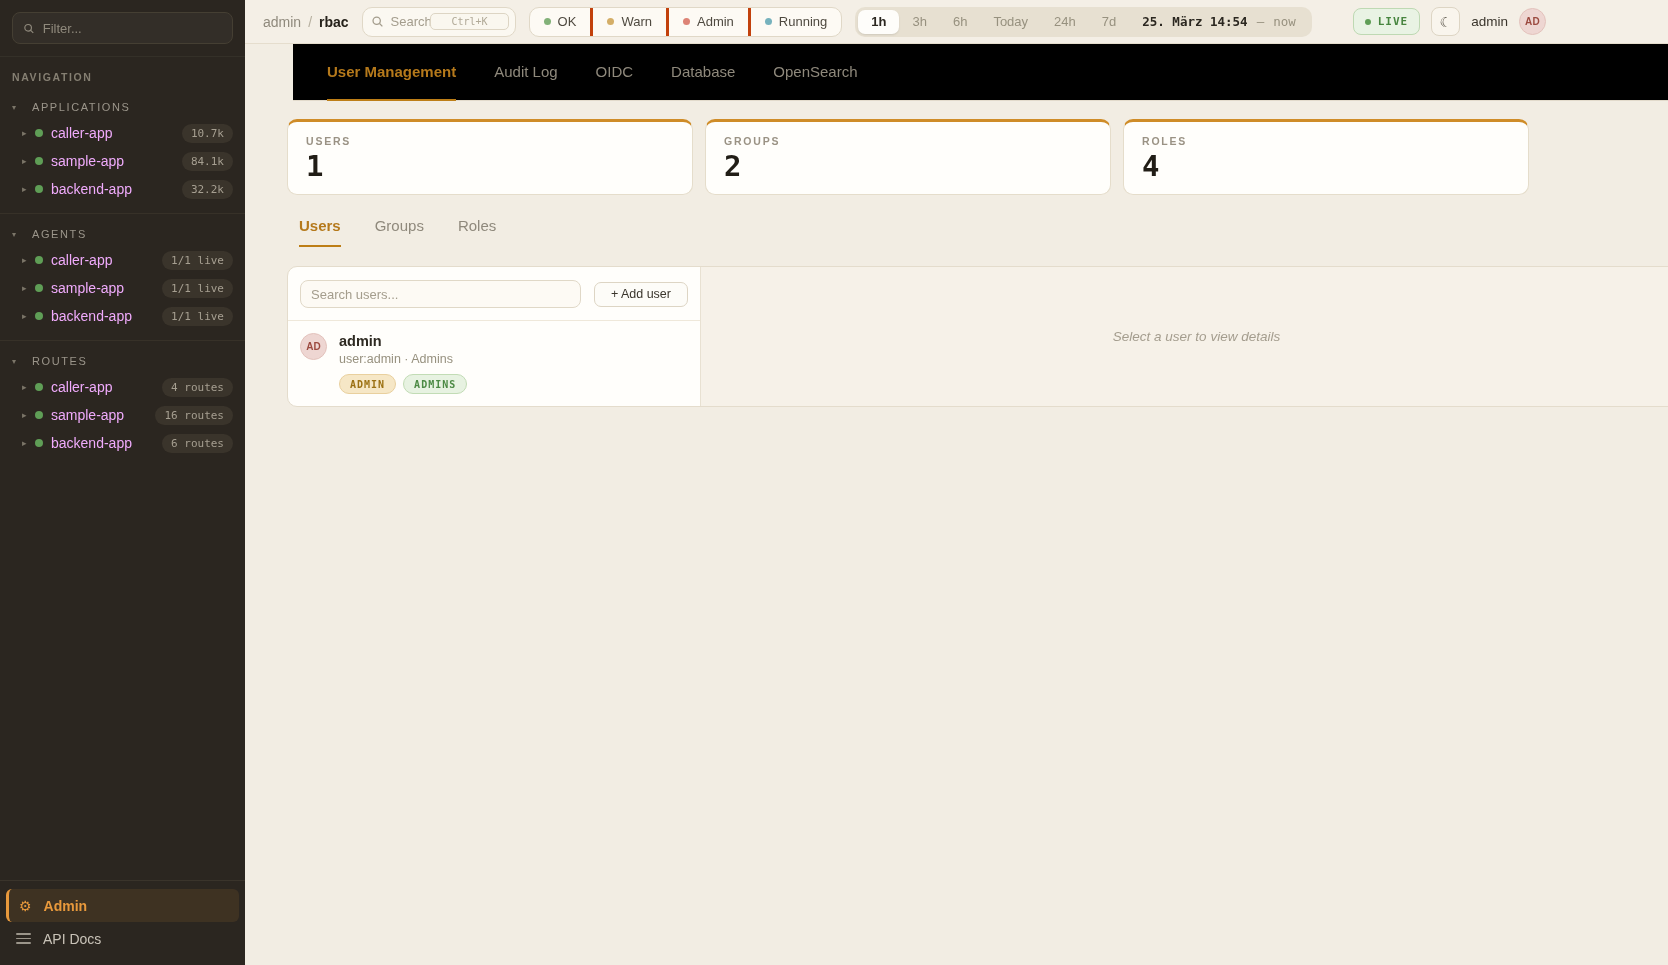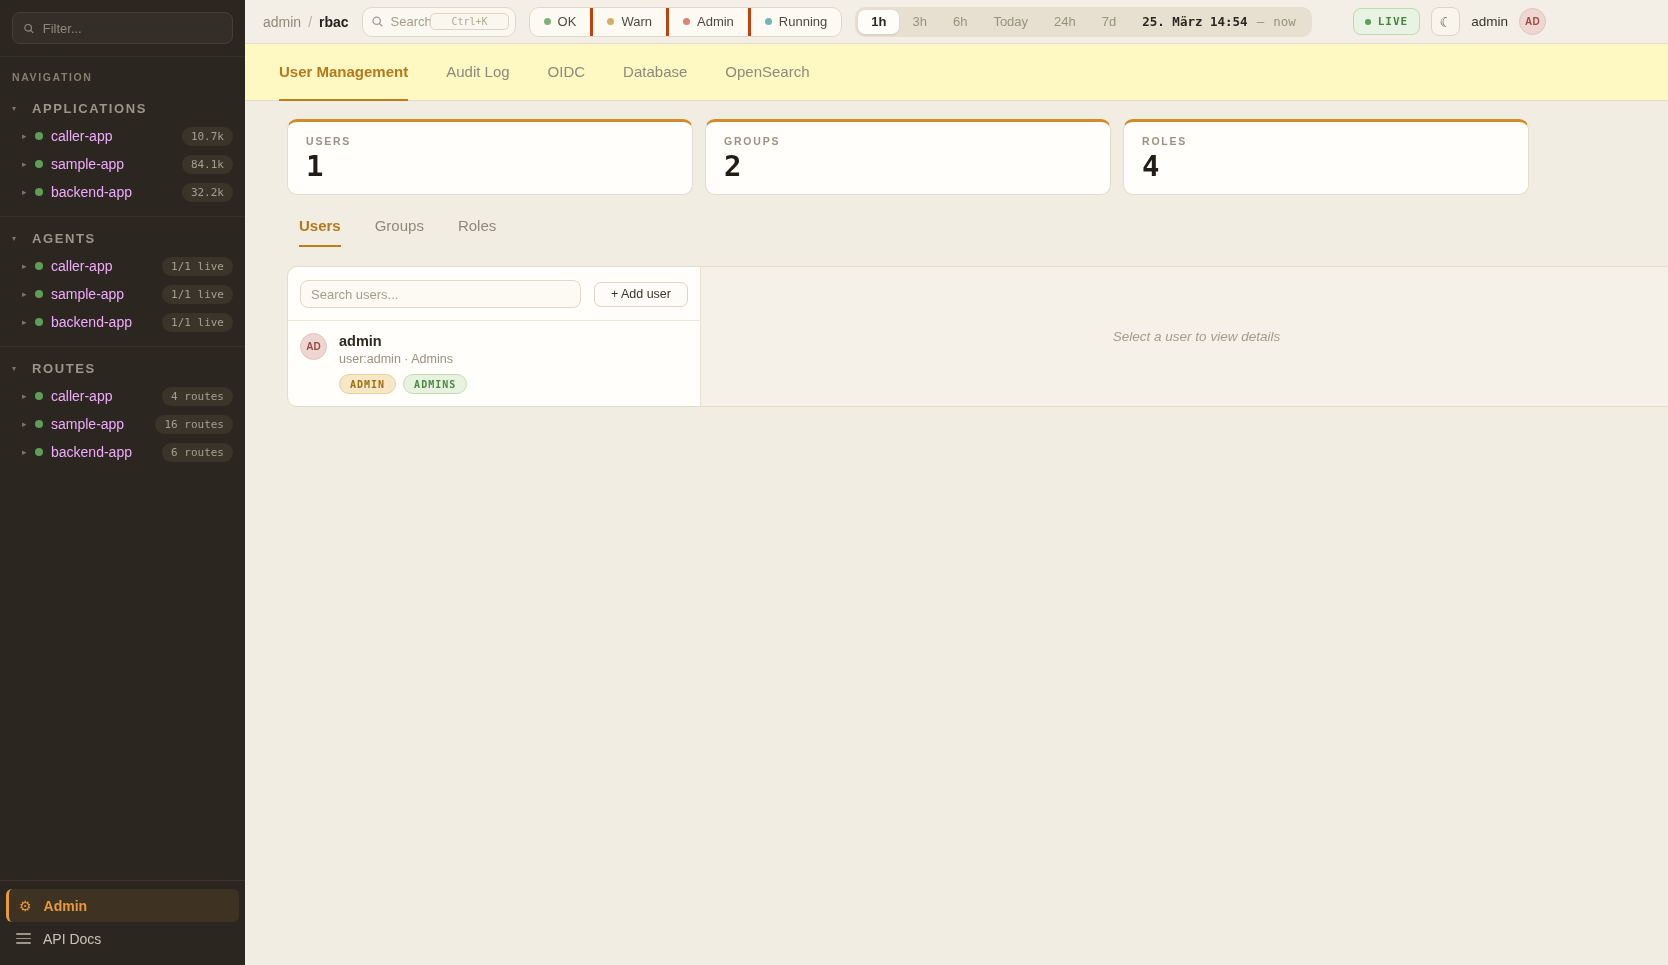--- a/index.html
+++ b/index.html
@@ -45,21 +45,21 @@
     font-weight:bold; padding:14px 12px 4px 12px;
   }
   .nav-scroll { flex:1 1 auto; overflow:hidden; }
   .nav-section { padding:8px 0 10px 0; }
   .nav-section + .nav-section { border-top:1px solid #373128; }
   .section-head {
     display:flex; align-items:center; gap:10px;
     padding:6px 12px; cursor:pointer;
   }
   .section-caret { font-size:8px; color:#7b7568; width:10px; font-family:"DejaVu Sans", sans-serif; }
-  .section-title { font-size:13px; letter-spacing:1.6px; color:#9b958a; font-weight:bold; }
+  .section-title { font-size:11px; letter-spacing:1.6px; color:#9b958a; font-weight:normal; }
   .nav-item {
     display:flex; align-items:center;
     padding:5px 12px 5px 22px; height:28px; cursor:pointer;
   }
   .item-arrow { font-size:9px; color:#7b7568; width:13px; font-family:"DejaVu Sans", sans-serif; }
   .item-dot { width:8px; height:8px; border-radius:50%; margin-right:8px; flex:none; }
   .item-name { font-size:14px; color:#f0abfc; flex:1; }
   .item-badge {
     font-family:"DejaVu Sans Mono", monospace; font-size:11px;
     color:#a69f91; background:#3a342b;
@@ -158,21 +158,22 @@
   .avatar {
     width:27px; height:27px; border-radius:50%;
     background:#eed6d2; border:1px solid #e3c2bc;
     display:flex; align-items:center; justify-content:center;
     font-size:10px; font-weight:bold; color:#9c4a40; letter-spacing:0.3px; cursor:pointer;
   }
 
   .tabs-row {
     height:57px; border-bottom:1px solid #e2dacb;
     display:flex; align-items:stretch; gap:38px; padding:0 12px 0 34px;
-    background:#fef9c3;
+    background:#000000;
+    margin-left:48px;
   }
   .tab {
     display:flex; align-items:center; font-size:15px; color:#8f897c;
     cursor:pointer; border-bottom:2.5px solid transparent; margin-bottom:-1px;
   }
   .tab.active { color:#b5791b; font-weight:bold; border-bottom-color:#bd7e17; }
 
   .content { padding:18px 0 0 42px; width:1280px; }
 
   .stats-row { display:grid; grid-template-columns:repeat(3, 406px); gap:12px; }

